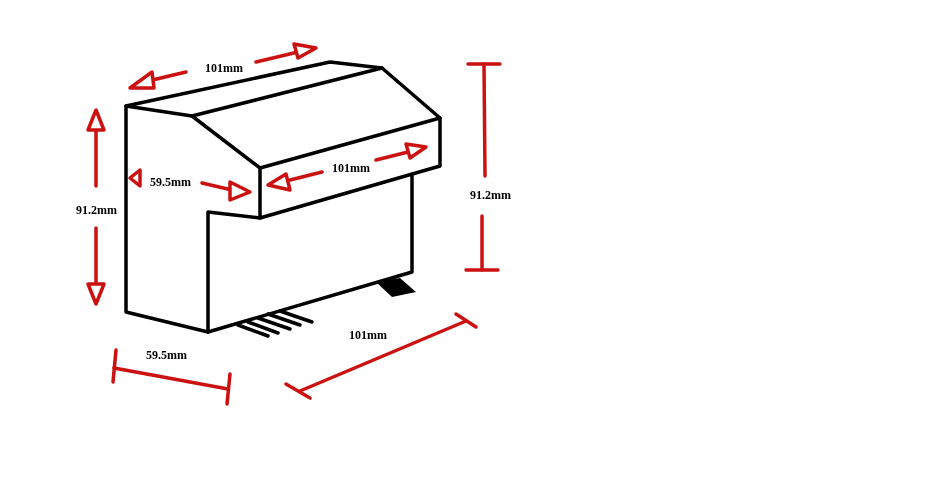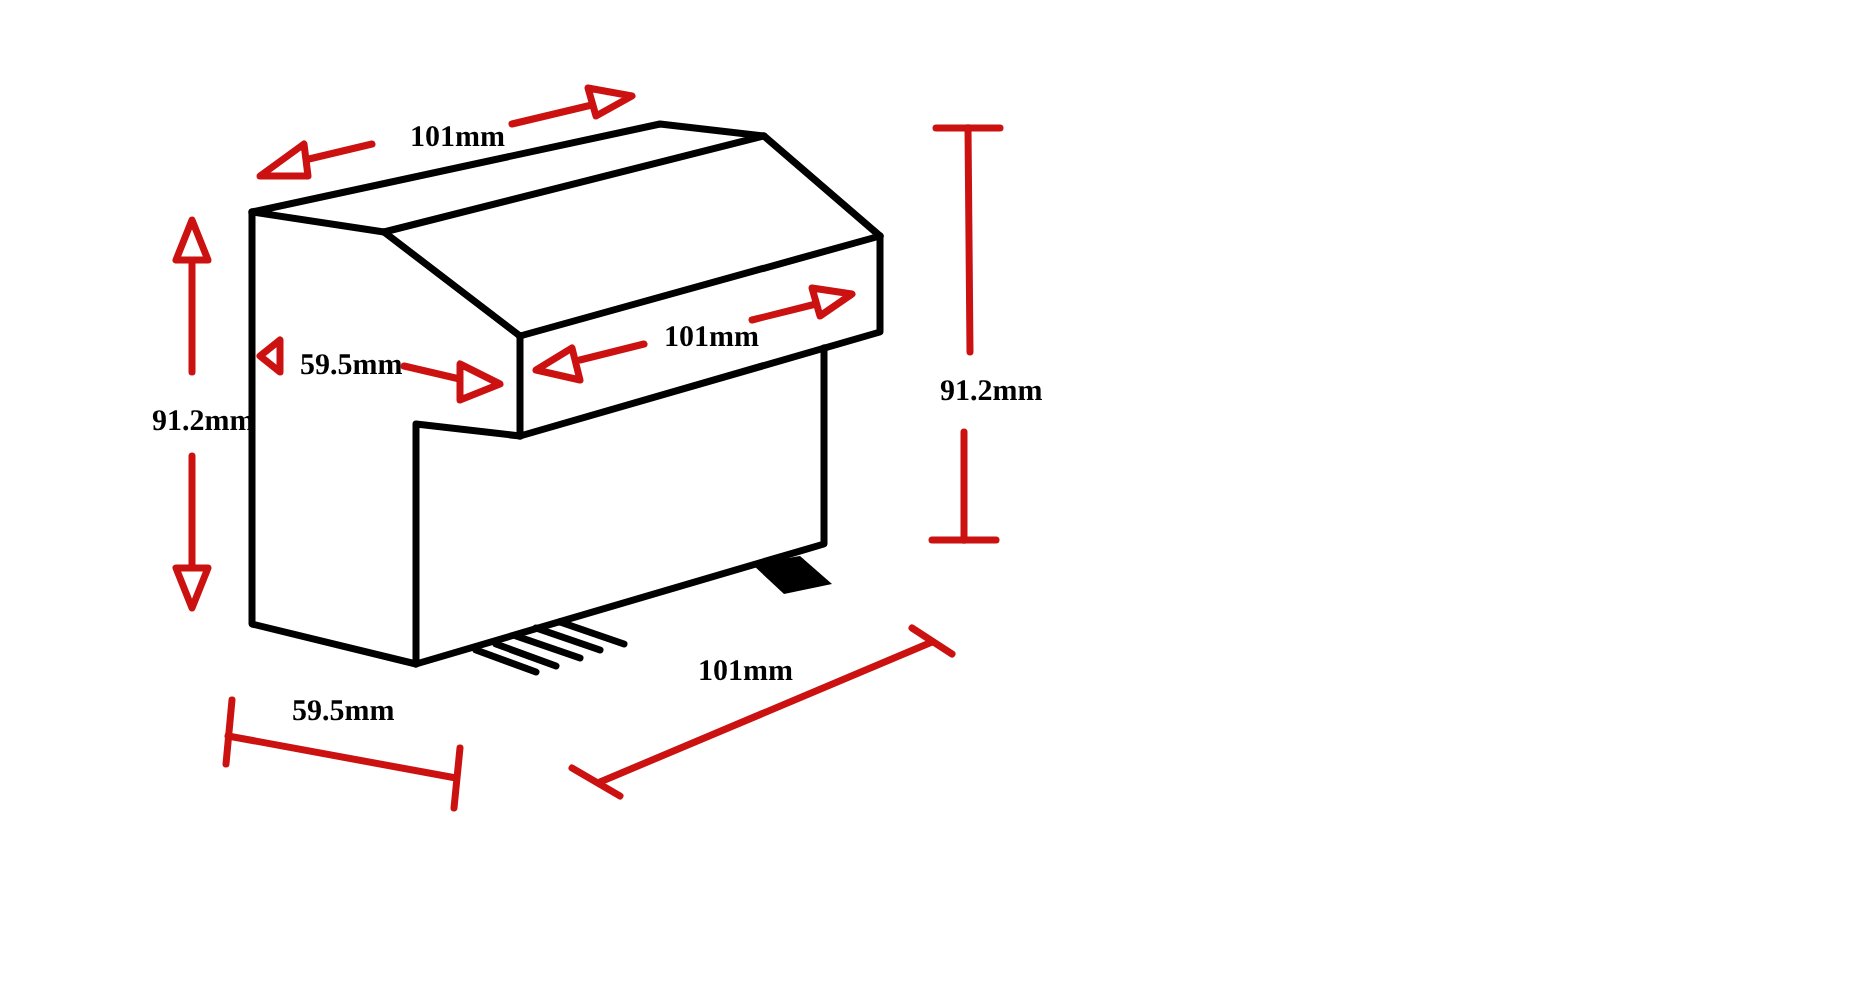--- a/index.html
+++ b/index.html
@@ -3,21 +3,21 @@
   <meta charset="utf-8">
   <style>
     html, body { margin: 0; padding: 0; background: #ffffff; }
     body { width: 926px; height: 501px; position: relative; overflow: hidden; }
     .canvas { position: absolute; left: 0; top: 0; width: 926px; height: 501px; }
     svg { position: absolute; left: 0; top: 0; }
     .lbl {
       position: absolute;
       font-family: "Liberation Serif", serif;
       font-weight: bold;
-      font-size: 15px;
+      font-size: 12px;
       color: #000;
       white-space: nowrap;
       line-height: 1;
     }
   </style>
 </head>
 <body>
 
 <div class="canvas">
   <svg width="926" height="501" viewBox="0 0 926 501">

